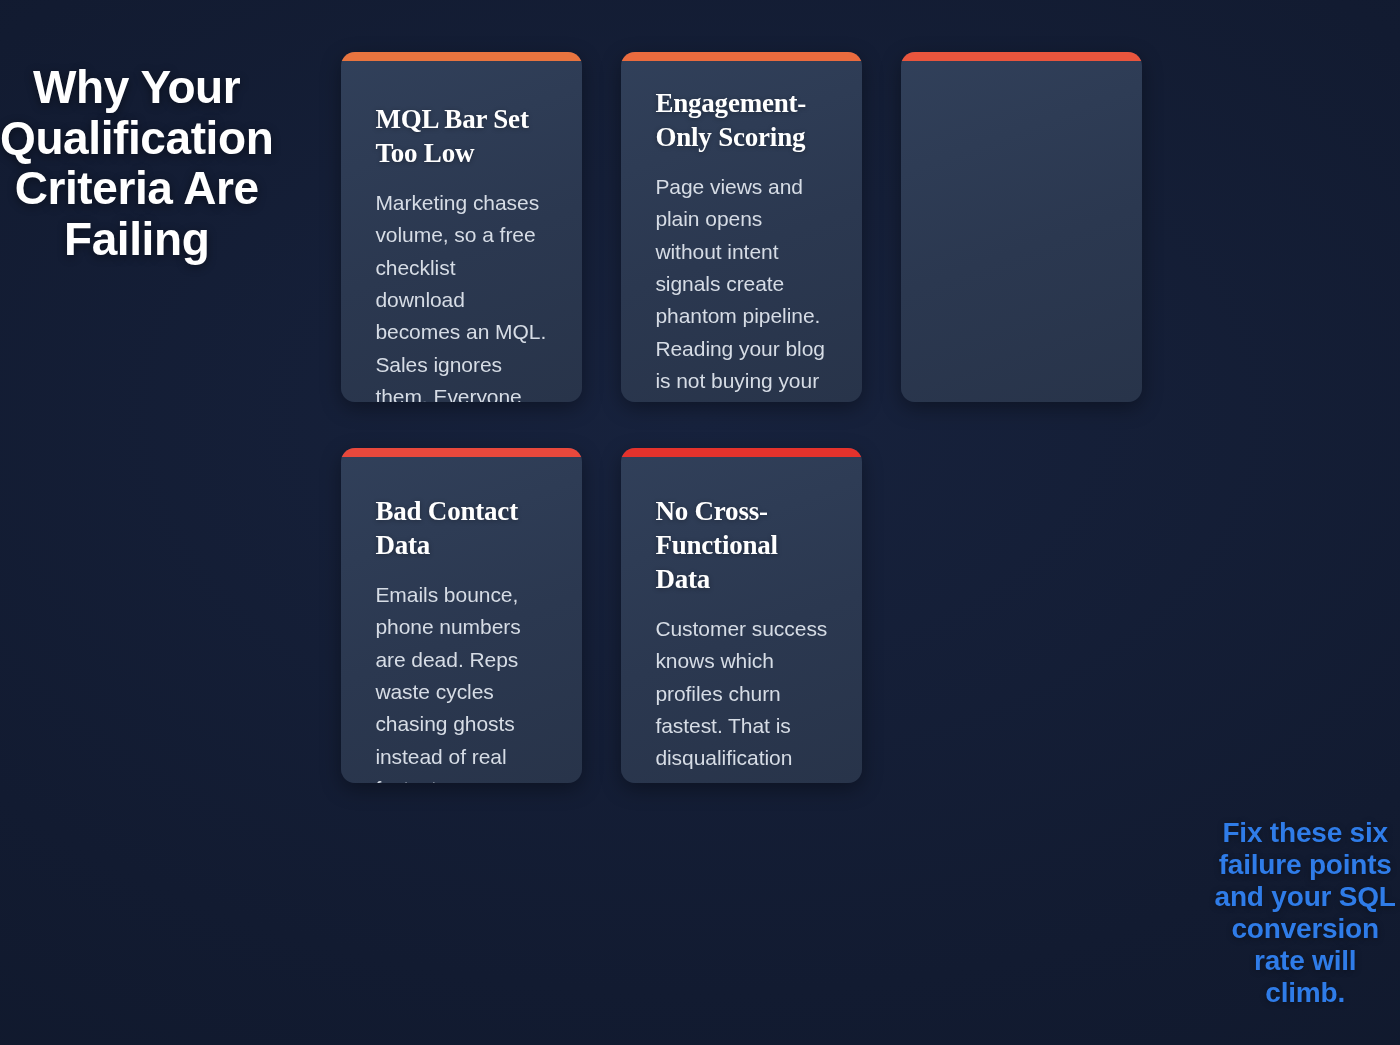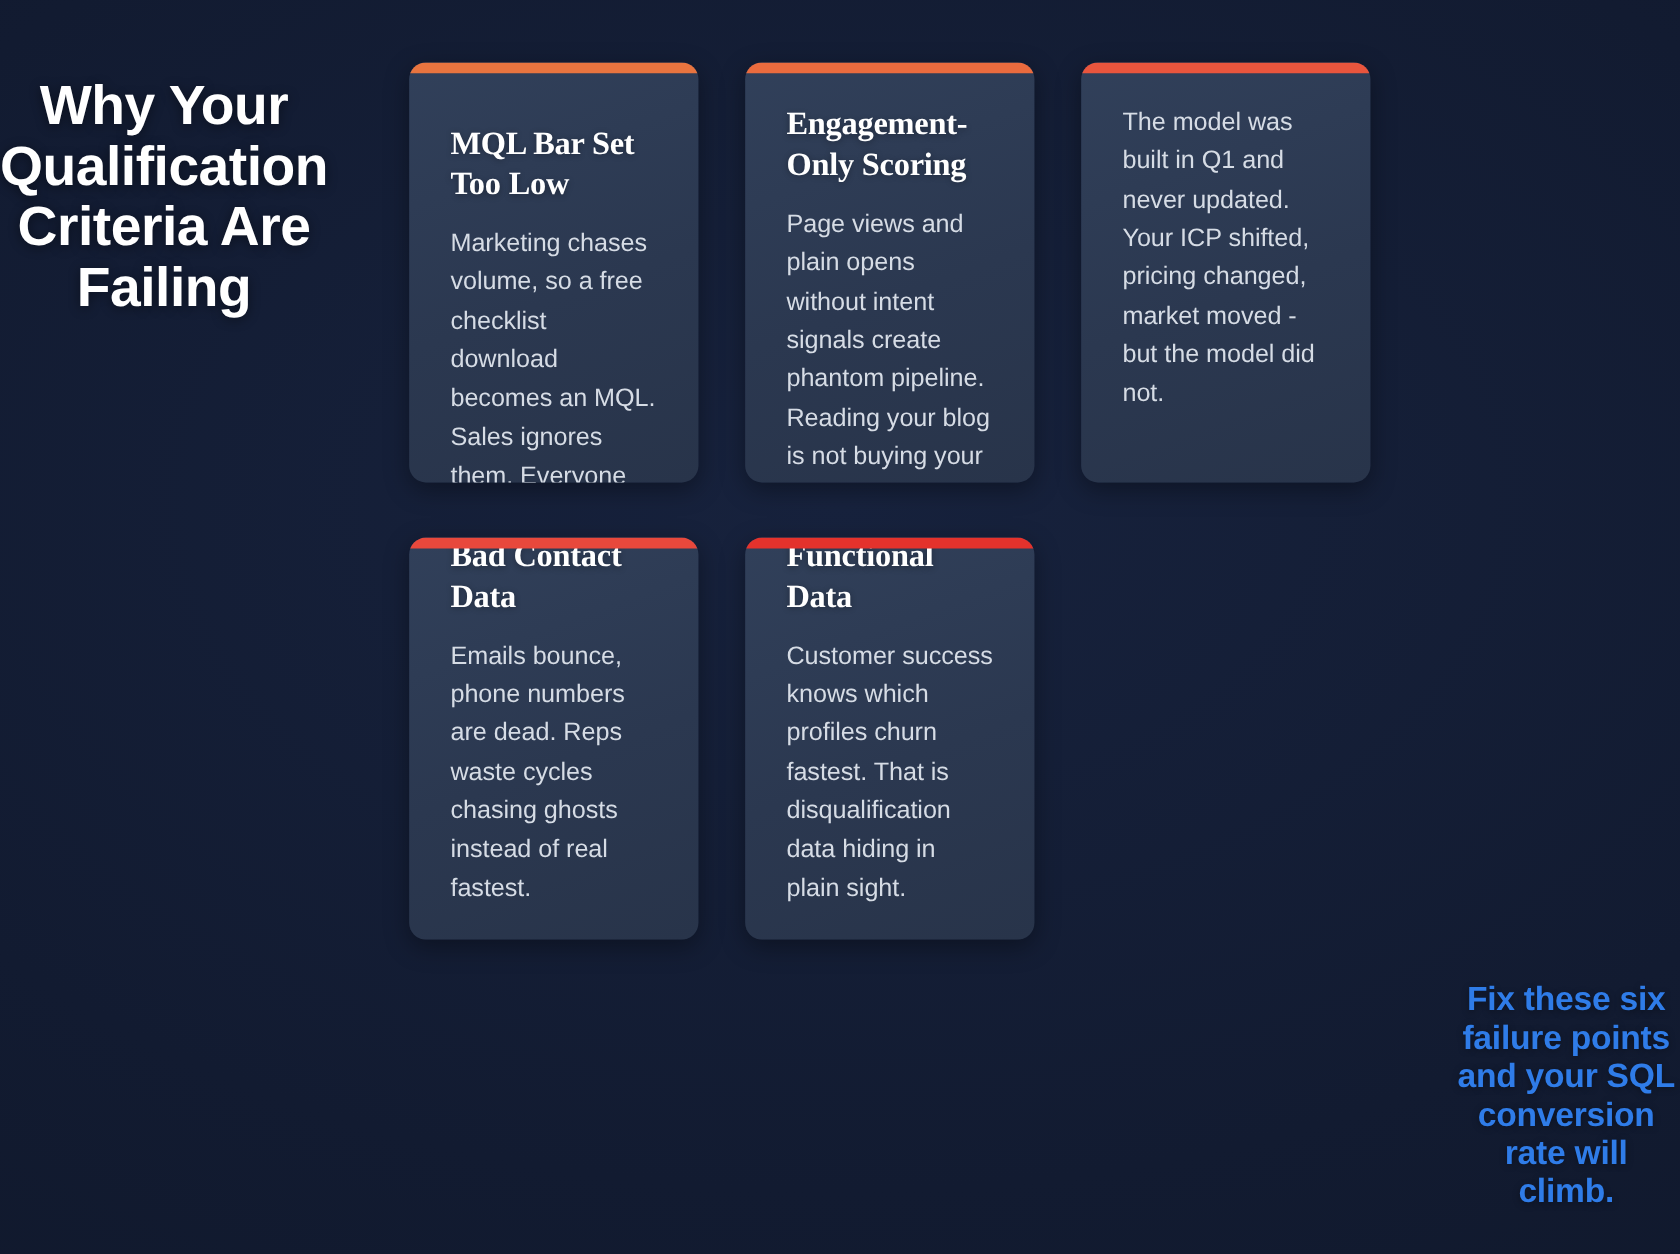--- a/index.html
+++ b/index.html
@@ -87,21 +87,21 @@
   }
 
   .card-body {
     font-size: 21px;
     line-height: 1.54;
     color: #d6dce5;
     letter-spacing: -0.05px;
   }
 
   
-  .grid .card:nth-child(n+4) { padding-top: 36px; justify-content: flex-end; }
+  .grid .card:nth-child(n+4) { padding-top: 46px; }
 
   
   .footer {
     margin-top: auto;
     margin-bottom: 36px;
     text-align: center;
     font-size: 28px;
     font-weight: bold;
     color: #2f7ce8;
     letter-spacing: -0.2px;
@@ -129,21 +129,20 @@
     </div>
 
     <div class="card">
       <div class="card-accent" style="background: rgb(234, 107, 62);"></div>
       <div class="card-title">Engagement-Only Scoring</div>
       <div class="card-body">Page views and plain opens without intent signals create phantom pipeline. Reading your blog is not buying your product.</div>
     </div>
 
     <div class="card">
       <div class="card-accent" style="background: rgb(233, 85, 61);"></div>
-      <div class="card-body">The model was built in Q1 and never updated. Your ICP shifted, pricing changed, market moved - but the model did not.</div>
     </div>
 
     <div class="card">
       <div class="card-accent" style="background: rgb(232, 72, 60);"></div>
       <div class="card-title">Bad Contact Data</div>
       <div class="card-body">Emails bounce, phone numbers are dead. Reps waste cycles chasing ghosts instead of real fastest.</div>
     </div>
 
     <div class="card">
       <div class="card-accent" style="background: rgb(228, 50, 44);"></div>

